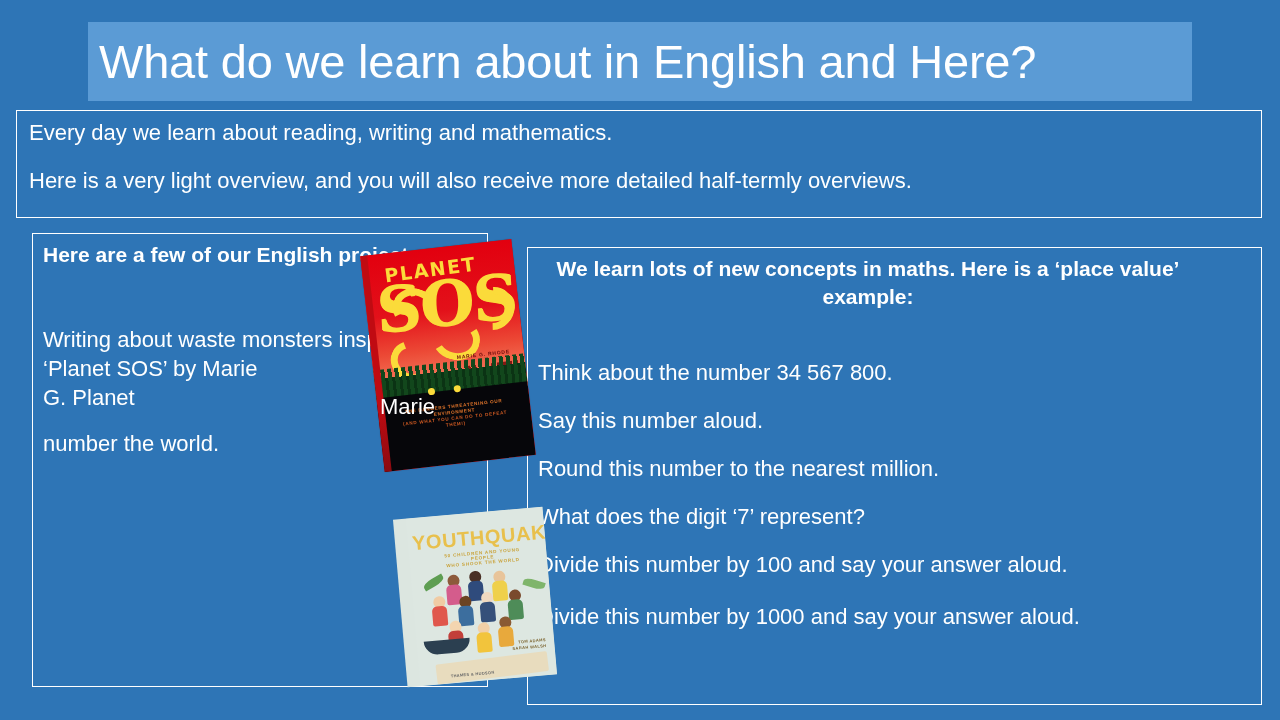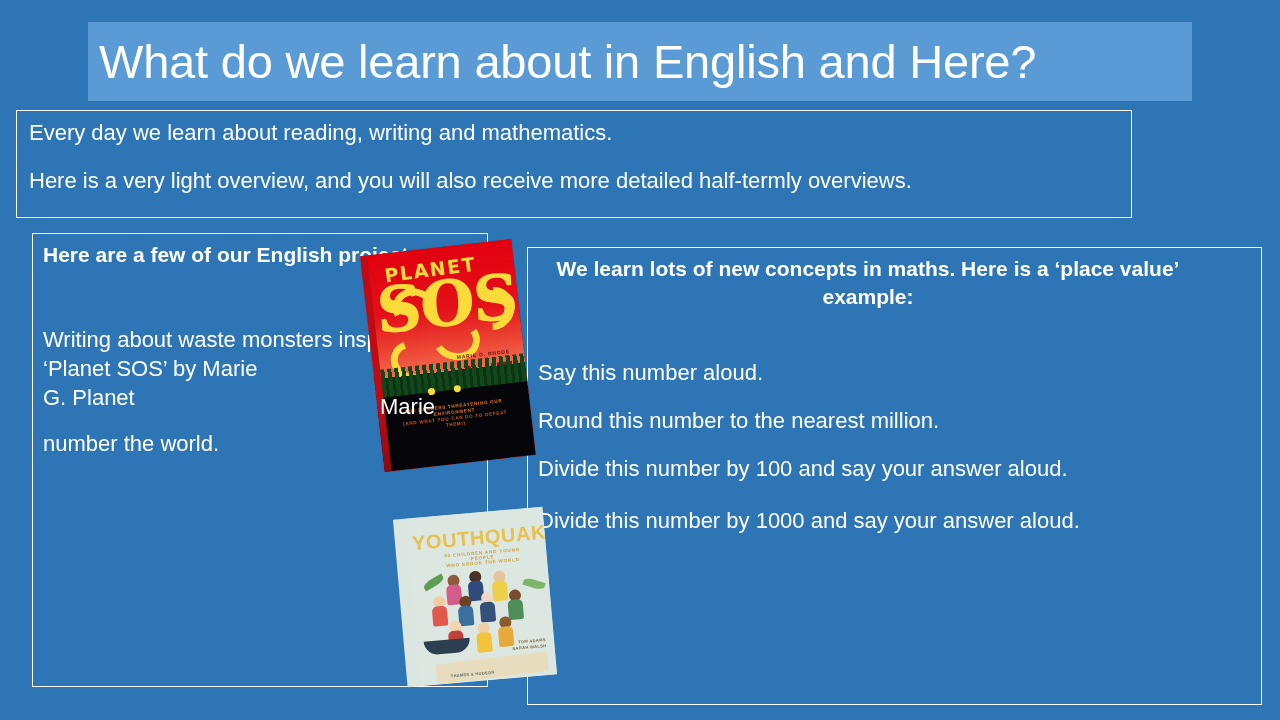--- a/index.html
+++ b/index.html
@@ -43,21 +43,21 @@
     font-weight: 400;
     letter-spacing: -0.2px;
     white-space: nowrap;
   }
 
   
   #intro-box {
     position: absolute;
     left: 16px;
     top: 110px;
-    width: 1116px;
+    width: 1246px;
     height: 108px;
     border: 1px solid #FFFFFF;
     box-sizing: border-box;
     padding: 8px 12px 0 12px;
   }
   .intro-line {
     color: #FFFFFF;
     font-size: 22px;
     line-height: 1.0;
     margin-bottom: 26px;
@@ -409,22 +409,24 @@
   <div id="english-box">
     <div id="english-heading">Here are a few of our English projects…</div>
     <div id="english-para-1">Writing about waste monsters inspired by ‘Planet SOS’ by Marie</div>
     <div id="english-para-2" style="margin-top:0;">G. Planet</div>
     <div style="color:#FFFFFF;font-size:22px;line-height:1.33;margin-top:17px;">number the world.</div>
   </div>
 
   <div id="maths-box">
     <div id="maths-heading">We learn lots of new concepts in maths. Here is a ‘place value’ example:</div>
     <div id="maths-list">
+      <div class="maths-line">Think about the number 34 567 800.</div>
       <div class="maths-line">Say this number aloud.</div>
       <div class="maths-line">Round this number to the nearest million.</div>
+      <div class="maths-line">What does the digit ‘7’ represent?</div>
       <div class="maths-line">Divide this number by 100 and say your answer aloud.</div>
       <div class="maths-line wrapped">Divide this number by 1000 and say your answer aloud.</div>
     </div>
   </div>
 
   <div id="book-planet-sos">
     <div id="psos-sky"></div>
     <div id="psos-title">PLANET</div>
     <div id="psos-sos">SOS</div>
     <div class="psos-squiggle" id="psos-sq1"></div>

